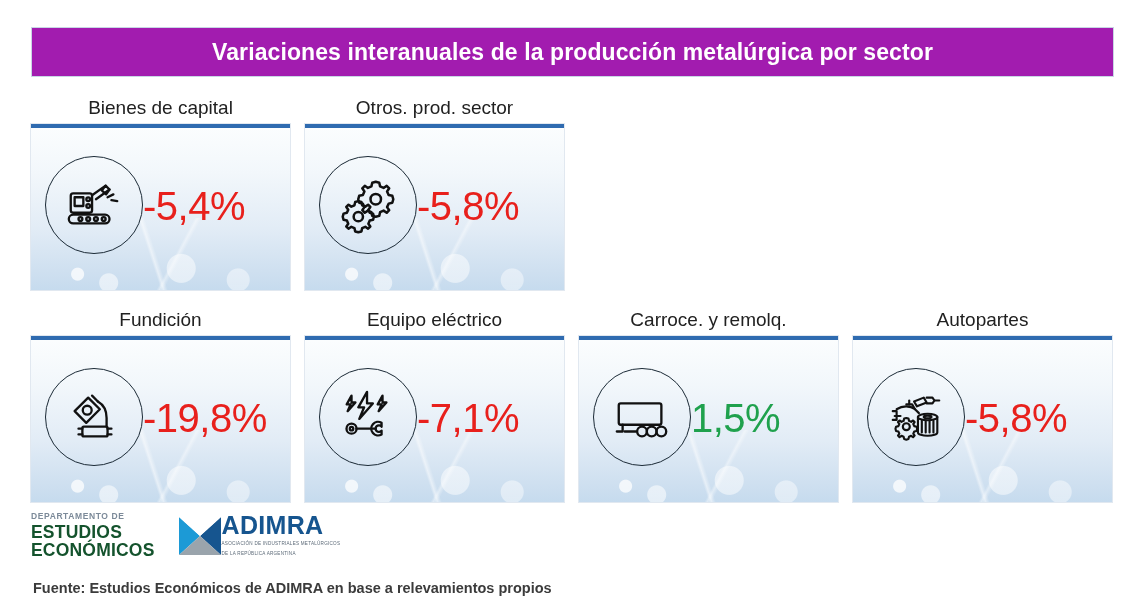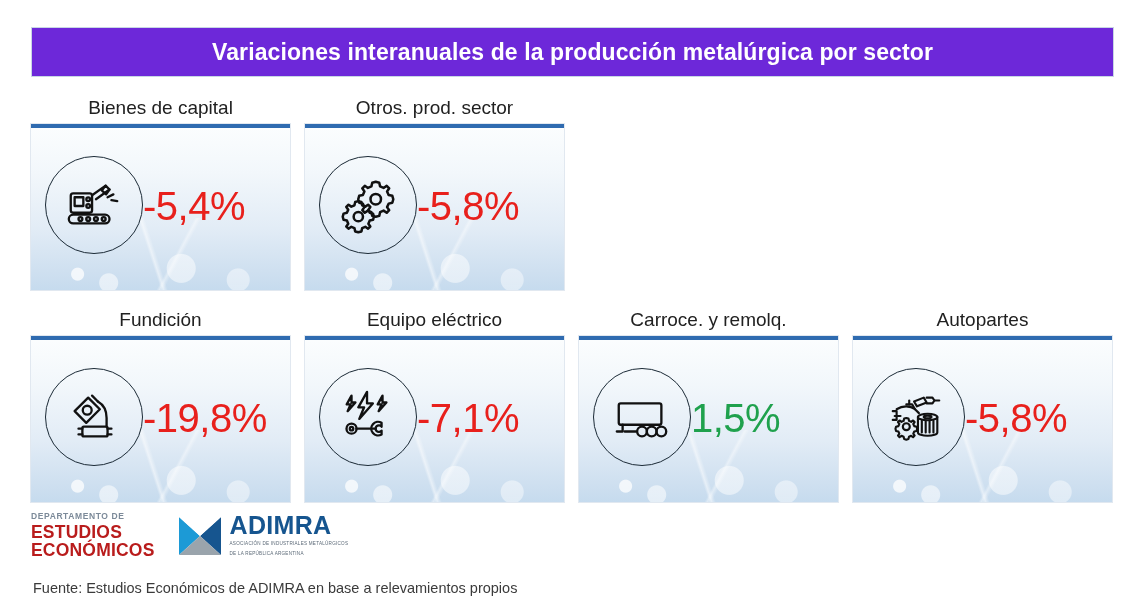--- a/index.html
+++ b/index.html
@@ -6,21 +6,21 @@
   body{
     width:1140px;height:616px;background:#ffffff;
     font-family:"Liberation Sans","DejaVu Sans",sans-serif;
     overflow:hidden;position:relative;
   }
   .sheet{position:absolute;inset:0;}
 
   
   .titlebar{
     position:absolute;left:31px;top:27px;width:1081px;height:48px;
-    background:#6d28d9;border:1px solid #c8d6e4;
+    background:#a21caf;border:1px solid #c8d6e4;
     display:flex;align-items:center;justify-content:center;
   }
   .titlebar .t{
     color:#ffffff;font-size:23px;font-weight:bold;letter-spacing:.1px;
     white-space:nowrap;
   }
 
   
   .grid{position:absolute;left:0;top:92px;width:1140px;}
   .row{position:relative;height:212px;}
@@ -71,32 +71,32 @@
   }
   .value.neg{color:#e8201c;}
   .value.pos{color:#1fa14d;}
 
   
   .footer{position:absolute;left:0;top:508px;width:956px;height:108px;}
   .logos{position:absolute;left:31px;top:4px;display:flex;align-items:center;gap:24px;}
 
   .dept{line-height:1;}
   .dept .l1{font-size:8.5px;letter-spacing:.6px;color:#7c8a99;font-weight:bold;}
-  .dept .l2,.dept .l3{font-size:17.5px;font-weight:bold;color:#b91c1c;letter-spacing:.2px;}
+  .dept .l2,.dept .l3{font-size:17.5px;font-weight:bold;color:#14532d;letter-spacing:.2px;}
   .dept .l2{margin-top:3px;}
   .dept .l3{margin-top:1px;}
 
-  .adimra{display:flex;align-items:center;gap:9px;}
+  .adimra{display:flex;align-items:center;gap:1px;}
   .adimra .mark{width:42px;height:42px;flex:0 0 auto;}
   .adimra .txt{line-height:1;}
   .adimra .name{font-size:25px;font-weight:bold;color:#16558f;letter-spacing:.3px;}
   .adimra .sub{font-size:4.6px;color:#5c6a78;letter-spacing:.25px;margin-top:3px;line-height:1.5;}
 
   .source{
-    position:absolute;left:33px;top:72px;font-size:14.5px;color:#3b3b3b;white-space:nowrap;
+    position:absolute;left:33px;top:72px;font-size:14.5px;color:#3b3b3b;white-space:nowrap;font-weight:bold;
   }
 </style>
 </head>
 <body>
 
 <div class="sheet">
 
   <div class="titlebar">
     <div class="t">Variaciones interanuales de la producción metalúrgica por sector</div>
   </div>

